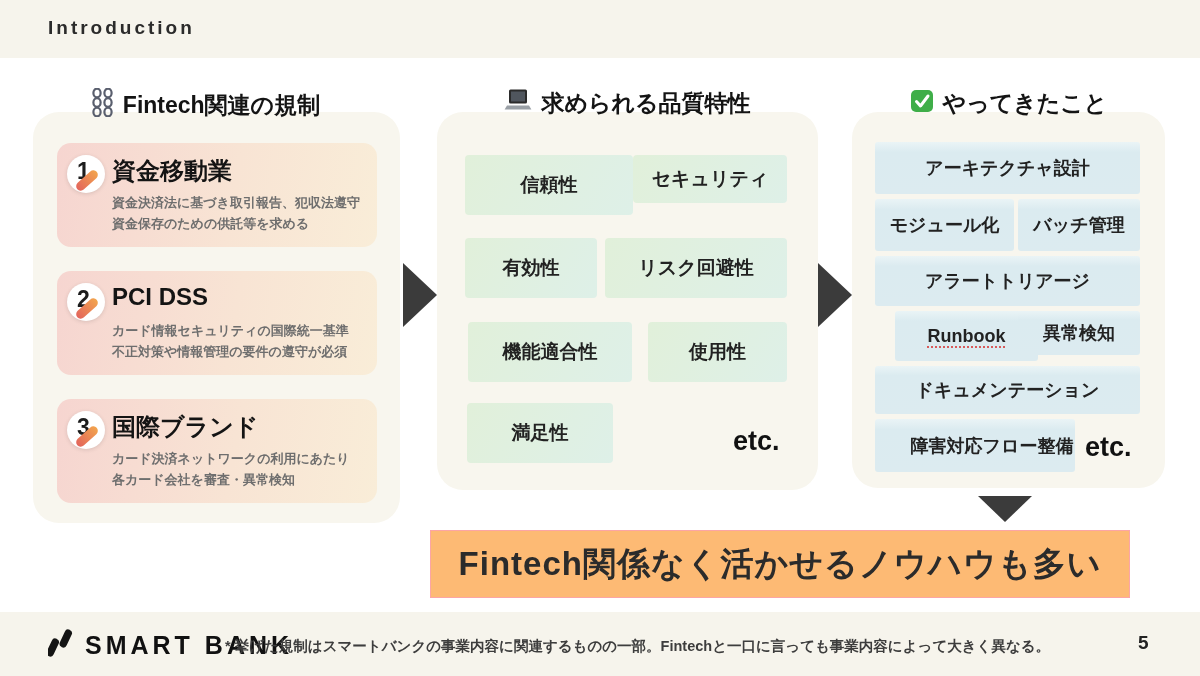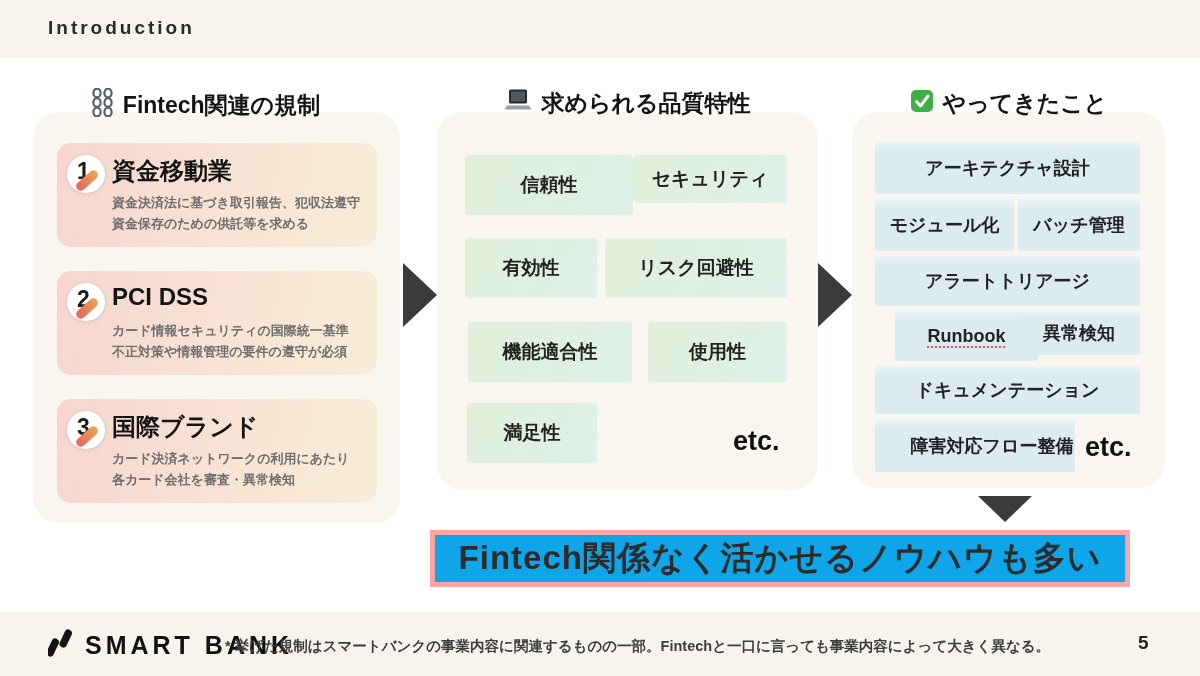--- a/index.html
+++ b/index.html
@@ -45,22 +45,22 @@
   }
   .u-red { text-decoration:underline dotted #d85b5b; text-decoration-thickness:2px; text-underline-offset:5px; }
   .etc { font-weight:bold; color:#111; font-size:27px; z-index:2; }
 
   .arrow-right { width:0; height:0; border-top:32px solid transparent; border-bottom:32px solid transparent;
                  border-left:34px solid #3b3b3b; }
   .arrow-down  { width:0; height:0; border-left:27px solid transparent; border-right:27px solid transparent;
                  border-top:26px solid #3b3b3b; }
 
   .conclusion {
-    left:430px; top:530px; width:700px; height:57px; background:#0ea5e9;
-    border:5px solid #fca5a5; display:flex; align-items:center; justify-content:center;
+    left:430px; top:530px; width:700px; height:68px; background:#fdba74;
+    border:1px solid #fca5a5; display:flex; align-items:center; justify-content:center;
     font-size:33px; font-weight:bold; color:#2b2b2b; letter-spacing:1px; z-index:4;
   }
 
   .brand { left:48px; top:628px; display:flex; align-items:center; gap:12px; }
   .brand-text { font-size:25px; font-weight:bold; letter-spacing:4px; color:#111; }
   .footnote { left:225px; top:637px; font-size:14.5px; font-weight:bold; color:#3d3d3d; }
   .pagenum { left:1138px; top:632px; font-size:19px; font-weight:bold; color:#222; }
 </style>
 </head>
 <body>
@@ -134,21 +134,21 @@
   <span>求められる品質特性</span>
 </div>
 <div class="abs panel" style="left:437px; top:112px; width:381px; height:378px;"></div>
 
 <div class="abs qbox" style="left:465px; top:155px; width:168px; height:60px;">信頼性</div>
 <div class="abs qbox" style="left:633px; top:155px; width:154px; height:48px;">セキュリティ</div>
 <div class="abs qbox" style="left:465px; top:238px; width:132px; height:60px;">有効性</div>
 <div class="abs qbox" style="left:605px; top:238px; width:182px; height:60px;">リスク回避性</div>
 <div class="abs qbox" style="left:468px; top:322px; width:164px; height:60px;">機能適合性</div>
 <div class="abs qbox" style="left:648px; top:322px; width:139px; height:60px;">使用性</div>
-<div class="abs qbox" style="left:467px; top:403px; width:130px; height:60px;">満足性</div>
+<div class="abs qbox" style="left:467px; top:403px; width:146px; height:60px;">満足性</div>
 <div class="abs etc" style="left:733px; top:426px;">etc.</div>
 
 <div class="abs arrow-right" style="left:818px; top:263px;"></div>
 
 <div class="abs col-title" style="left:852px; width:313px;">
   <span>
     <svg width="24" height="24" viewBox="0 0 24 24">
       <rect x="1" y="1" width="22" height="22" rx="5" fill="#3fae49"></rect>
       <path d="M6.5 12.5 l4 4.5 7.5-10" stroke="#ffffff" stroke-width="3" fill="none" stroke-linecap="round" stroke-linejoin="round"></path>
     </svg>

